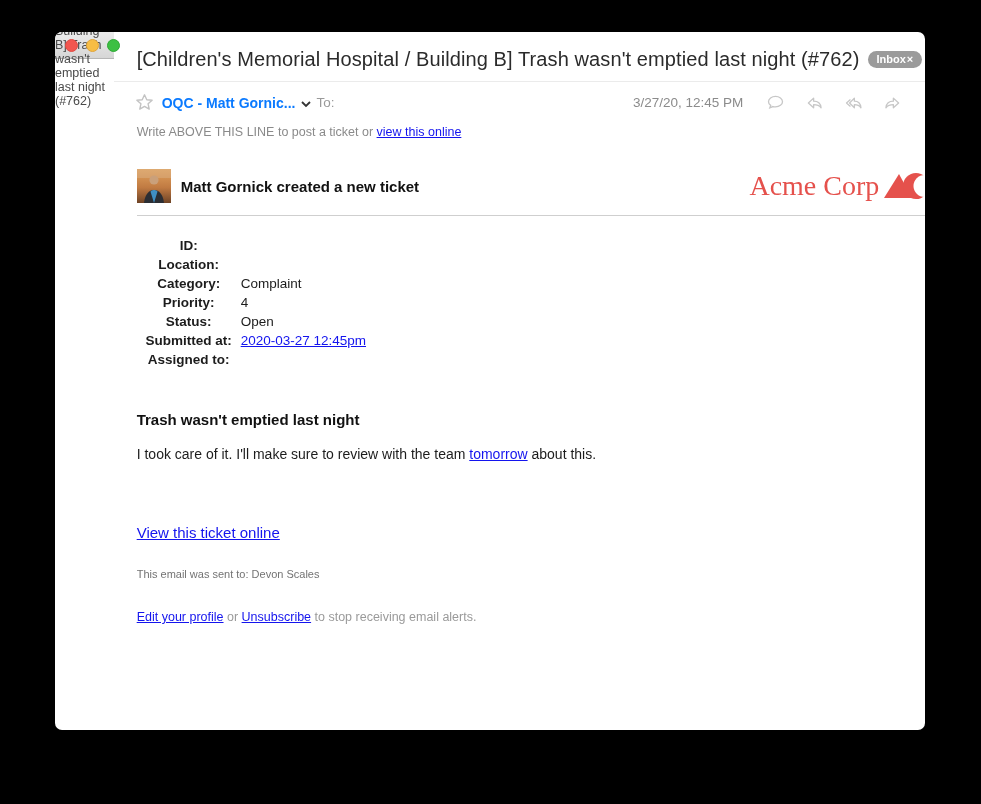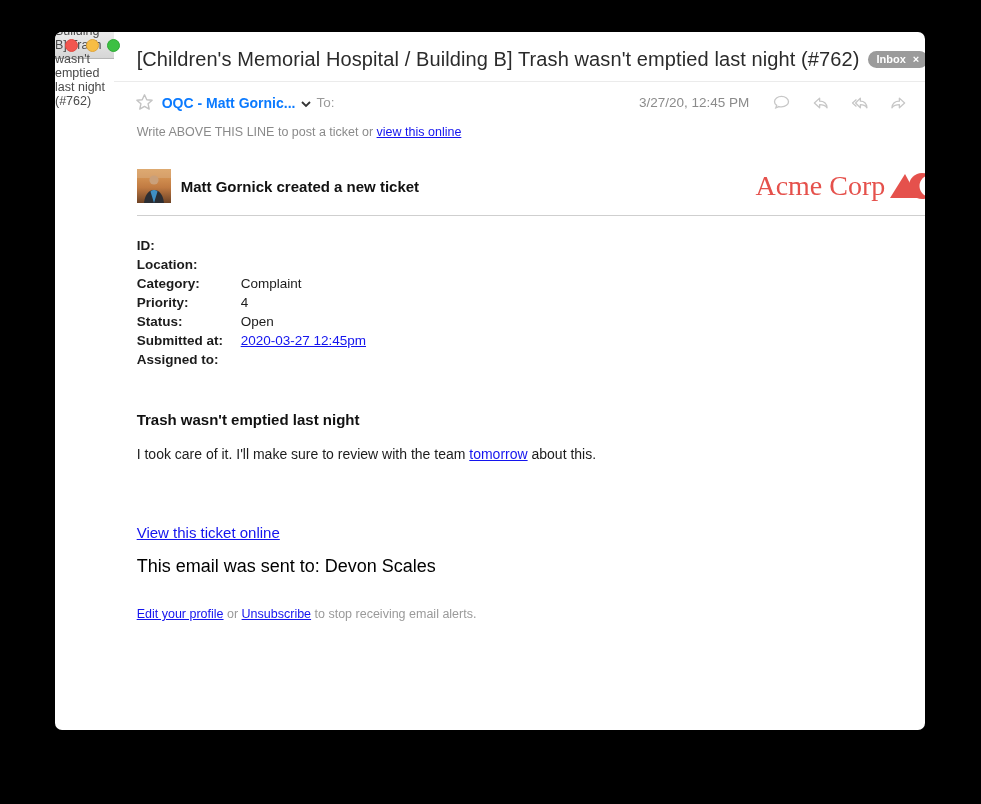--- a/index.html
+++ b/index.html
@@ -29,21 +29,21 @@
   .wtitle{font-size:12.5px; color:#4a4a4a;}
   
   .body-wrap{flex:1; display:flex; min-height:0;}
   .content{flex:1; min-width:0; display:flex; flex-direction:column;}
   .scrollstrip{flex:0 0 17px; background:#fdfdfd; border-left:1px solid #ececec;}
   
   .subject-row{display:flex; align-items:center; gap:8px; padding:16px 5px 10px 23px;}
   .subject{flex:0 1 auto; min-width:0; overflow:hidden; white-space:nowrap; text-overflow:ellipsis;
     font-size:20px; font-weight:500; color:#2b2b2b; letter-spacing:.1px;}
   .badge{flex:0 0 auto; background:#9b9b9b; color:#fff; font-size:11px; font-weight:bold;
-    border-radius:10px; padding:3px 9px; display:flex; gap:7px; line-height:1;}
+    border-radius:10px; padding:3px 9px; display:flex; gap:1px; line-height:1;}
   .badge .x{font-weight:bold; cursor:default;}
   .done-circle{flex:0 0 auto; width:17px; height:17px; border:1.5px solid #d2d2d2; border-radius:50%;}
   .hdr-divider{border-top:1px solid #ebebeb;}
   
   .sender-row{display:flex; align-items:center; padding:10px 10px 6px 20px;}
   .star{width:21px; height:21px; color:#c3c3c3; margin-right:7px;}
   .sender-name{color:var(--sender-blue); font-weight:bold; font-size:14px;}
   .sender-caret{width:12px; height:12px; margin:2px 4px 0 5px; color:#333;}
   .to-label{color:#9a9a9a; font-size:13.5px;}
   .sender-right{margin-left:auto; display:flex; align-items:center; gap:18px;}
@@ -57,27 +57,27 @@
   .msg-head{display:flex; align-items:center;}
   .avatar{width:34px; height:34px; flex:0 0 34px; overflow:hidden; display:block;}
   .msg-title{font-size:15px; font-weight:bold; color:#111; margin-left:10px;text-align:right;}
   .brand{margin-left:auto; display:flex; align-items:center; gap:4px;}
   .brand-name{font-family:"Liberation Serif","DejaVu Serif",serif; font-size:28px; color:var(--brand-red);}
   .brand-logo{width:46px; height:30px;}
   .msg-divider{border-top:1px solid #cfcfcf; margin-top:12px;}
   
   .fields{margin-top:20px; font-size:13.5px; color:#1c1c1c;}
   .frow{display:flex; line-height:19px;}
-  .flabel{flex:0 0 104px; font-weight:bold;}
+  .flabel{flex:0 0 104px; font-weight:bold;text-align:center;}
   .fvalue{flex:1;}
   
   .body-heading{margin-top:42px; font-size:15px; font-weight:bold; color:#111;}
   .body-para{margin-top:18px; font-size:14px; color:#1c1c1c;}
   .view-link{display:inline-block; margin-top:62px; font-size:15px;text-decoration:underline;}
-  .sent-to{margin-top:14px; font-size:18px; color:#000000;}
+  .sent-to{margin-top:26px; font-size:11px; color:#737373;}
   .footer{margin-top:30px; font-size:12.5px; color:#9a9a9a;}
 </style>
 </head>
 <body>
 
 <div class="window">
 
   <div class="titlebar">
     <div class="traffic">
       <span class="light red"></span>

